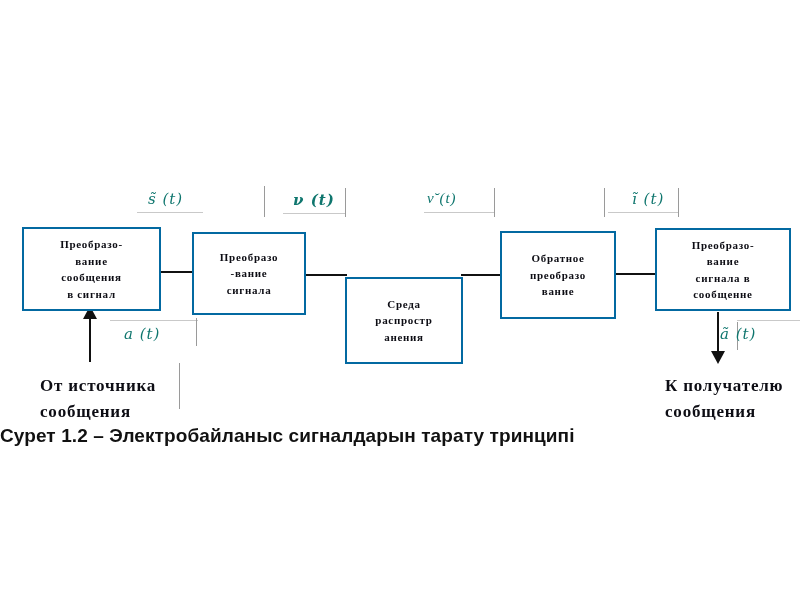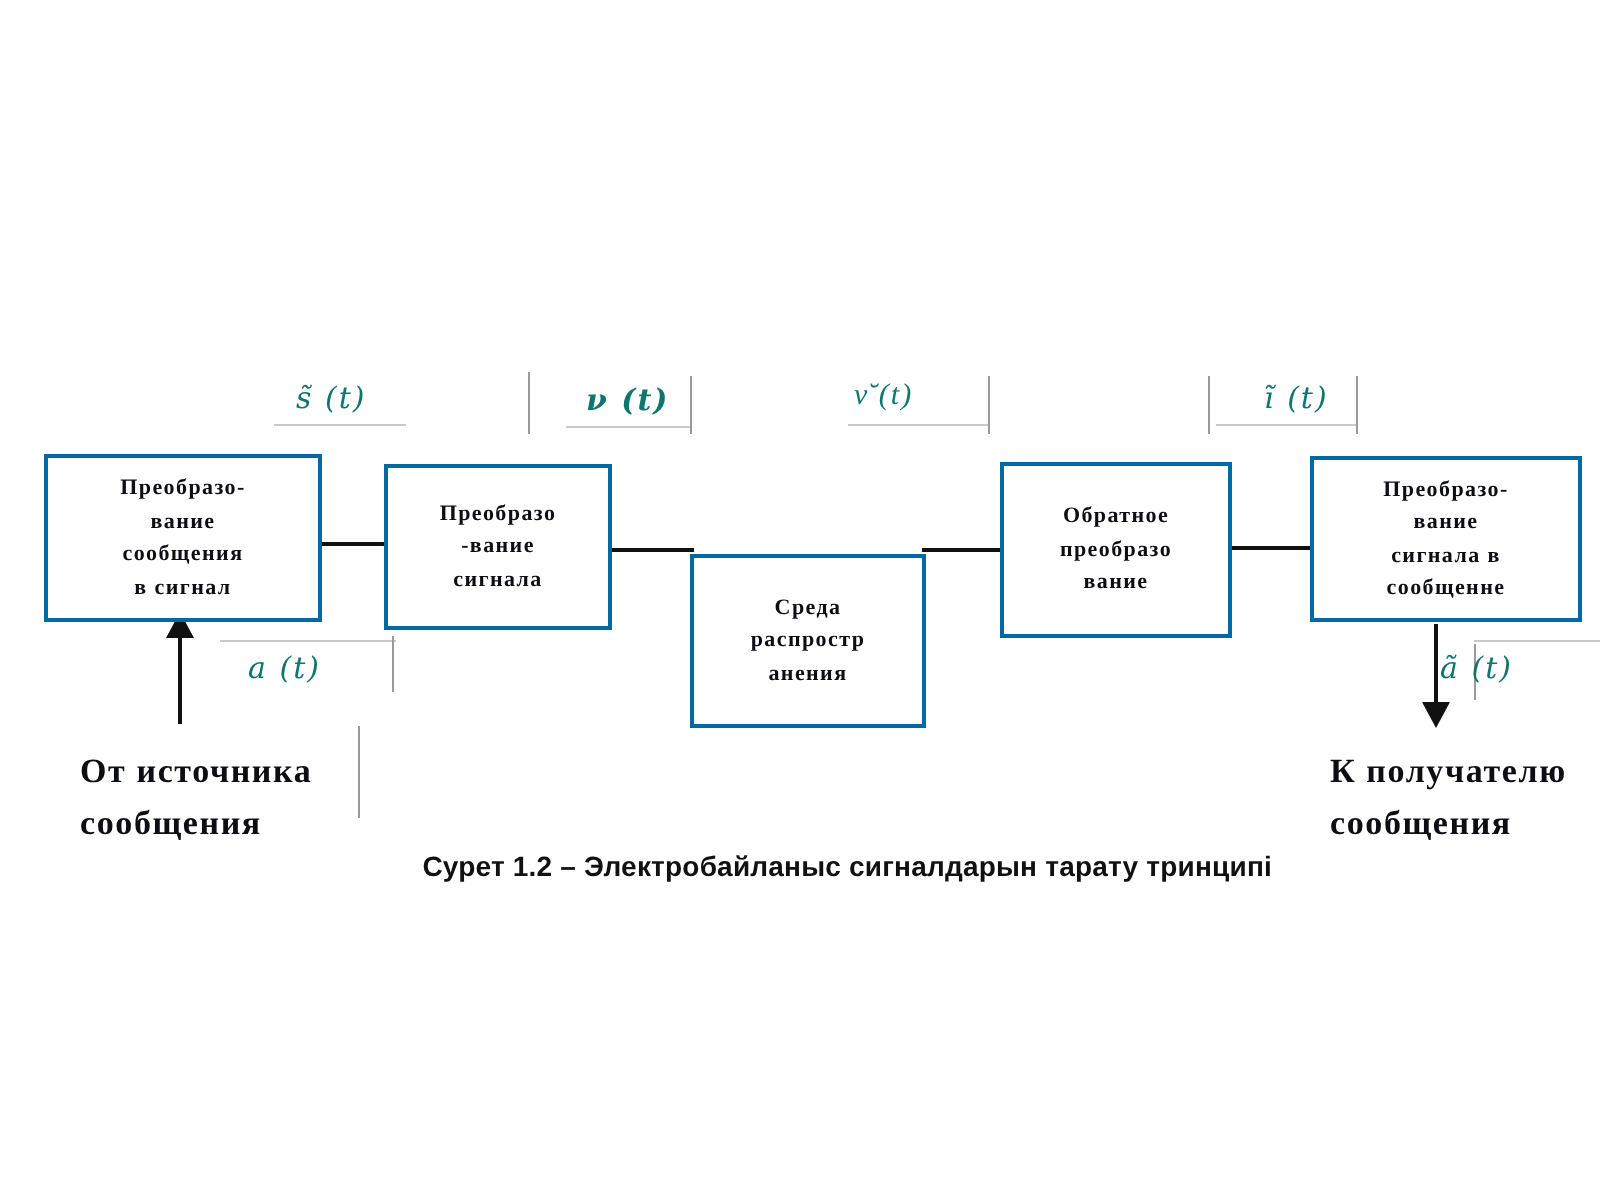--- a/index.html
+++ b/index.html
@@ -156,24 +156,24 @@
   }
   #cap-source { left: 40px;  top: 373px; }
   #cap-sink   { left: 665px; top: 373px; font-family: Liberation Serif, serif; }
 
   
   #figure-caption {
     position: absolute;
     left: 0;
     top: 425px;
     width: 636px;
-    text-align: right;
+    text-align: left;
     font-family: "Liberation Sans", sans-serif;
     font-weight: bold;
-    font-size: 14px;
+    font-size: 19px;
     letter-spacing: 0.1px;
     color: #111111;
     z-index: 3;
   }
 </style>
 </head>
 <body>
 
 <div id="canvas">
 

